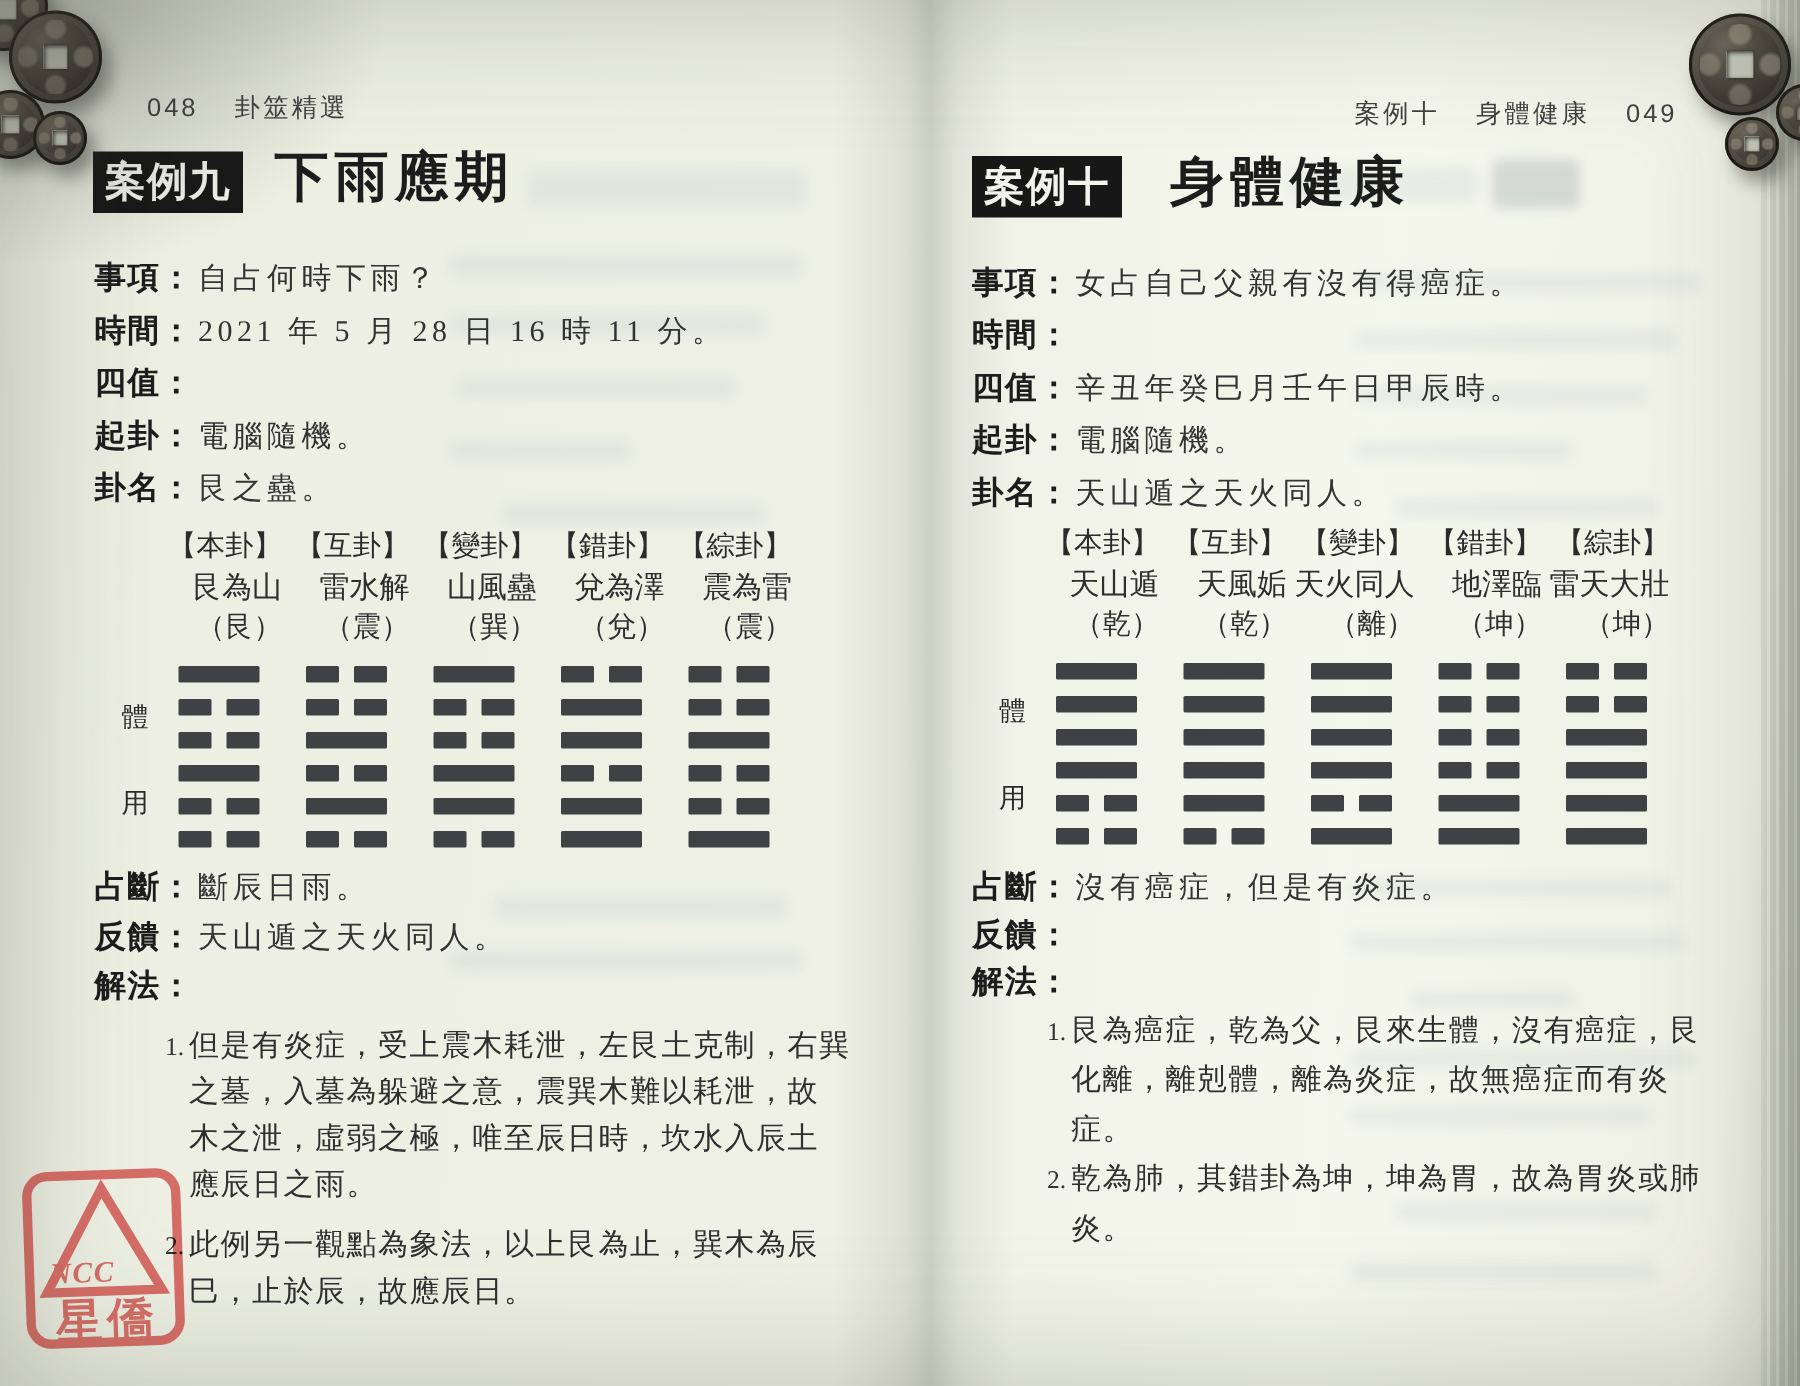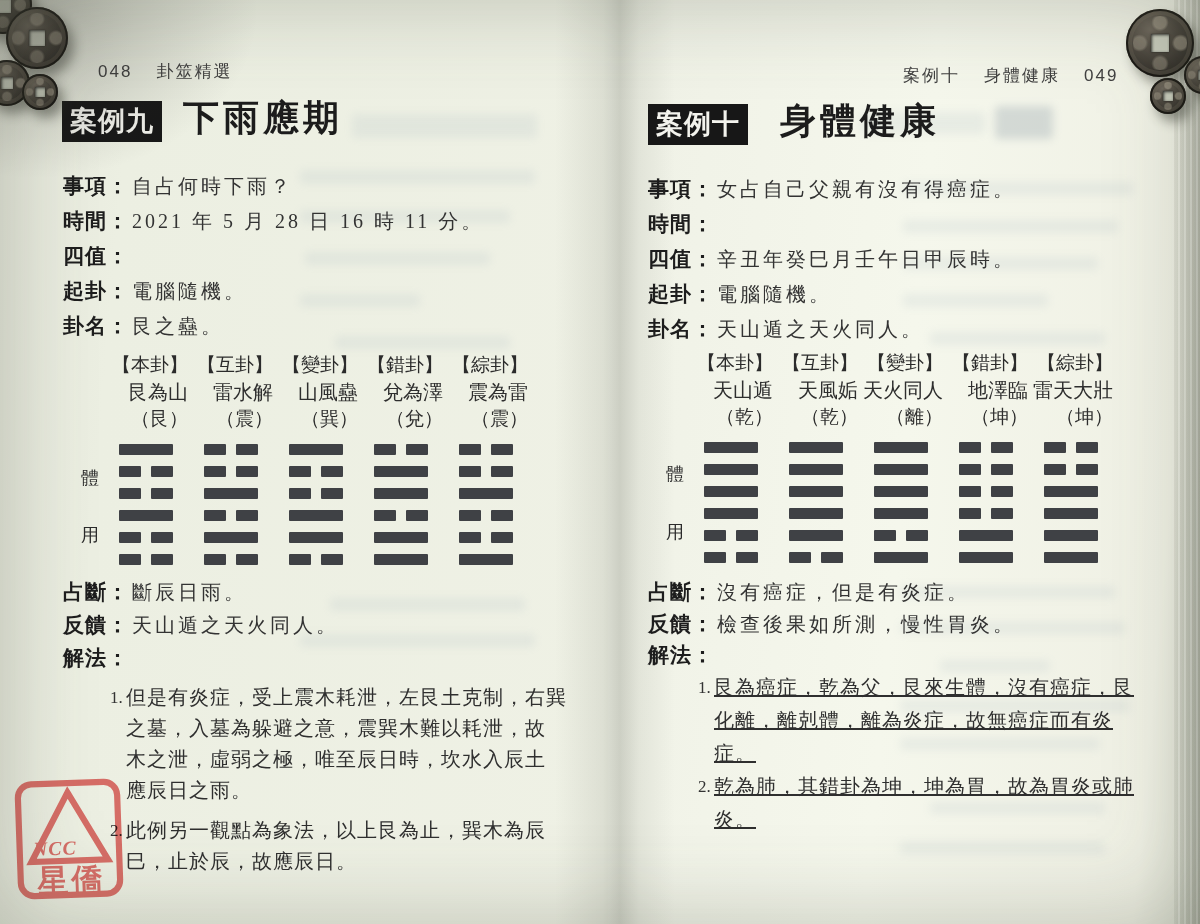--- a/index.html
+++ b/index.html
@@ -46,21 +46,21 @@
   .seg.half{width:22px;}
   .ti-yong{position:absolute;font-size:18px;color:#2b2b2b;}
 
   .sol{position:absolute;}
   .sol-item{display:flex;align-items:flex-start;}
   .sol-num{flex:0 0 16px;font-size:17px;color:#333;}
   .sol-line{white-space:nowrap;color:#2f2f2f;letter-spacing:1px;font-size:20px;}
   .sol-left .sol-line{line-height:31px;}
   .sol-left .sol-num{line-height:31px;}
   .sol-left .sol-item + .sol-item{margin-top:9px;}
-  .sol-right .sol-line{line-height:33px;text-decoration:underline;}
+  .sol-right .sol-line{line-height:33px;}
   .sol-right .sol-num{line-height:33px;}
 
   .bleed{position:absolute;background:#93a7b4;opacity:.13;filter:blur(4px);border-radius:4px;}
   .bleed.strong{opacity:.30;background:#8b9aa6;}
 
   .coin{position:absolute;border-radius:50%;
     background:radial-gradient(circle at 35% 30%,#6e675c 0%,#4a453d 40%,#2e2b26 75%,#1f1d19 100%);
     box-shadow:6px 8px 12px rgba(40,42,34,.45),inset 0 0 0 2px rgba(18,16,13,.85),inset 0 0 0 6px rgba(125,117,100,.25);
     display:flex;align-items:center;justify-content:center;}
   .coin::before{content:"";position:absolute;inset:10%;border-radius:50%;
@@ -485,21 +485,20 @@
   </div>
   <div class="ti-yong" style="left:666px;top:462px">體</div>
   <div class="ti-yong" style="left:666px;top:520px">用</div>
 
   <div class="frow" style="left:648px;top:578px">
     <span class="flabel">占斷：</span>
     <span class="fvalue">沒有癌症，但是有炎症。</span>
   </div>
   <div class="frow" style="left:648px;top:610px">
     <span class="flabel">反饋：</span>
-    <span class="fvalue">檢查後果如所測，慢性胃炎。</span>
   </div>
   <div class="fheading" style="left:648px;top:641px">解法：</div>
 
   <div class="sol sol-right" style="left:698px;top:671px">
     <div class="sol-item">
       <span class="sol-num">1.</span>
       <div class="sol-lines">
         <div class="sol-line">艮為癌症，乾為父，艮來生體，沒有癌症，艮</div>
         <div class="sol-line">化離，離剋體，離為炎症，故無癌症而有炎</div>
         <div class="sol-line">症。</div>

